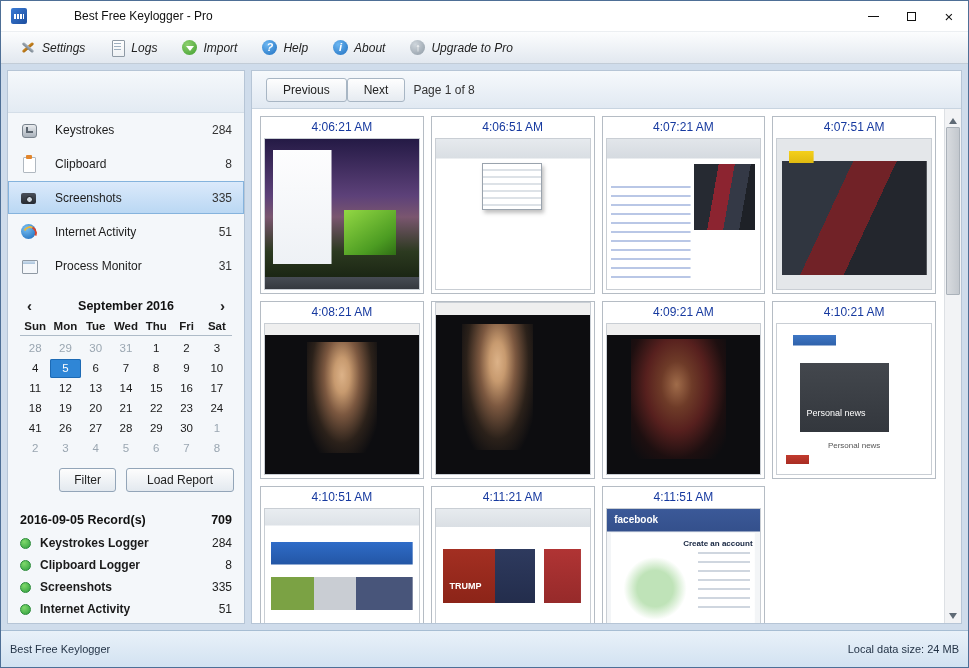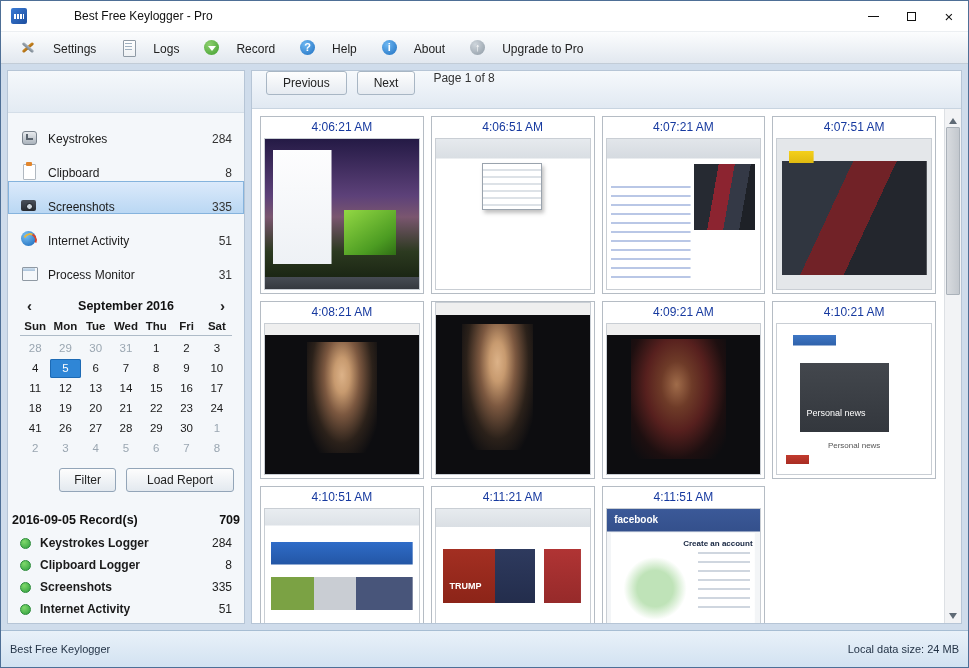--- a/index.html
+++ b/index.html
@@ -17,21 +17,21 @@
   .title { margin-left: 7px; font-size: 12px; color: #111; }
   .win-controls { margin-left: auto; display: flex; height: 100%; }
   .wc { width: 38px; height: 100%; display: flex; align-items: center; justify-content: center; cursor: default; color:#111; }
   .min-glyph { width: 11px; height: 1px; background: #111; display: block; }
   .max-glyph { width: 9px; height: 9px; border: 1px solid #111; display: block; }
   .wc.close { font-size: 15px; }
 
   
   .toolbar { height: 33px; flex: none; display: flex; align-items: center; gap: 6px; padding: 0 10px;
              background: linear-gradient(#fcfdfe,#e2e8ef); border-top: 1px solid #eceff2; border-bottom: 1px solid #c2ccd7; }
-  .tb-btn { display: flex; align-items: flex-end; gap: 16px; padding: 4px 9px; border-radius: 3px; color: #222; cursor: default; }
+  .tb-btn { display: flex; align-items: center; gap: 5px; padding: 4px 9px; border-radius: 3px; color: #222; cursor: default; font-style: italic; }
   .tb-label { font-size: 12px; }
   .icon { width: 17px; height: 17px; position: relative; display: inline-block; flex: none; }
   .settings-icon::before { content:''; position:absolute; left:1px; top:7px; width:14px; height:3px; border-radius:2px;
                            background: linear-gradient(#cf8a20,#a96a12); transform: rotate(-40deg); }
   .settings-icon::after  { content:''; position:absolute; left:1px; top:7px; width:14px; height:3px; border-radius:2px;
                            background: linear-gradient(#aab4bd,#78848f); transform: rotate(40deg); }
   .logs-icon::before { content:''; position:absolute; left:3px; top:1px; width:11px; height:15px; border-radius:1px;
                        background: linear-gradient(#ffffff,#eef1f4); border:1px solid #8f9aa5; }
   .logs-icon::after { content:''; position:absolute; left:5px; top:4px; width:7px; height:9px;
                       background: repeating-linear-gradient(180deg,#9fb0c0 0 1px, rgba(0,0,0,0) 1px 3px); }
@@ -49,21 +49,21 @@
   .upgrade-icon::after { content:'\2191'; position:absolute; left:1px; top:1px; width:15px; height:15px; line-height:15px;
                          text-align:center; color:#fff; font-weight:bold; font-size:11px; }
 
   
   .body { flex: 1; min-height: 0; display: flex; gap: 6px; padding: 6px; }
 
   
   .sidebar { width: 238px; flex: none; background: #f4f7fa; border: 1px solid #b6c5d6;
              display: flex; flex-direction: column; min-height: 0; overflow: hidden; }
   .sidebar-top { height: 42px; flex: none; background: linear-gradient(#f5f8fb,#e3ebf3); border-bottom: 1px solid #d4dee8; }
-  .nav-item { height: 33px; display: flex; align-items: flex-end; gap: 10px; padding: 0 12px; margin-bottom: 1px; cursor: default; }
+  .nav-item { height: 33px; display: flex; align-items: center; gap: 17px; padding: 0 12px; margin-bottom: 1px; cursor: default; }
   .nav-item.selected { background: linear-gradient(#dceafb,#b9d7f3); box-shadow: inset 0 0 0 1px #85b3dd; }
   .nav-label { font-size: 12px; color: #1c1c1c; }
   .nav-count { margin-left: auto; font-size: 12px; color: #333; }
   .nav-icon { width: 18px; height: 18px; position: relative; display: inline-block; flex: none; }
   .keystrokes-icon::before { content:''; position:absolute; left:2px; top:3px; width:13px; height:12px; border-radius:3px;
                              background: linear-gradient(#e8ebee,#aab3bc); border:1px solid #79838d; }
   .keystrokes-icon::after { content:''; position:absolute; left:6px; top:6px; width:5px; height:4px;
                             border-left:2px solid #5a646e; border-bottom:2px solid #5a646e; }
   .clipboard-icon::before { content:''; position:absolute; left:3px; top:2px; width:11px; height:14px; border-radius:1px;
                             background:#fff; border:1px solid #b0b8c0; }
@@ -94,32 +94,32 @@
   .cal-day.muted { color: #9aa6b1; }
   .cal-day.selected { background: #2f86d6; color: #fff; border-radius: 2px; box-shadow: inset 0 0 0 1px #1d6ab4; }
 
   .side-buttons { display: flex; justify-content: flex-end; gap: 10px; padding: 8px 10px 6px; }
   .btn { height: 24px; padding: 0 14px; font-size: 12px; font-family: inherit; color: #222;
          background: linear-gradient(#fdfdfd,#e3e9ef); border: 1px solid #93a5b8; border-radius: 3px; cursor: default; }
   .btn.wide { padding: 0 20px; }
 
   
   .summary { margin-top: 10px; }
-  .sum-header { display: flex; justify-content: space-between; padding: 5px 4px; font-weight: bold;
+  .sum-header { display: flex; justify-content: space-between; padding: 5px 12px; font-weight: bold;
                 font-size: 12.5px; color: #111; }
   .sum-row { display: flex; align-items: center; gap: 9px; padding: 4px 12px; }
   .dot { width: 11px; height: 11px; border-radius: 50%; flex: none;
          background: radial-gradient(circle at 35% 30%, #7fd96b, #2f9e3f); border: 1px solid #2a8a38; }
   .sum-label { font-weight: bold; font-size: 12px; color: #1b1b1b; }
   .sum-value { margin-left: auto; font-size: 12px; color: #222; }
 
   
   .main { flex: 1; min-width: 0; min-height: 0; background: #fff; border: 1px solid #b6c5d6;
           display: flex; flex-direction: column; overflow: hidden; }
-  .pager { height: 38px; flex: none; display: flex; gap: 10px; padding: 0 14px;
+  .pager { height: 38px; flex: none; display: flex; align-items: center; padding: 0 14px;
            background: linear-gradient(#f6f9fc,#e1e9f2); border-bottom: 1px solid #c8d4e0; }
   .pager-btn { height: 24px; padding: 0 16px; font-size: 12px; font-family: inherit; color: #222;
                background: linear-gradient(#fefefe,#e6ebf1); border: 1px solid #a8b6c4; border-radius: 3px; cursor: default; }
   .page-label { margin-left: 8px; font-size: 12px; color: #333; }
 
   .grid-wrap { flex: 1; min-height: 0; position: relative; }
   .grid { height: 100%; margin-right: 17px; overflow: hidden; background: #fff;
           display: grid; grid-template-columns: repeat(4,1fr); gap: 7px; padding: 7px 8px; align-content: start; }
   .card { height: 178px; border: 1px solid #b5bcc4; background: #fff; display: flex; flex-direction: column; }
   .time { height: 21px; line-height: 21px; flex: none; text-align: center; font-size: 12px; color: #16399f; }
@@ -241,21 +241,21 @@
       <div class="tb-btn">
         <span class="icon settings-icon"></span>
         <span class="tb-label">Settings</span>
       </div>
       <div class="tb-btn">
         <span class="icon logs-icon"></span>
         <span class="tb-label">Logs</span>
       </div>
       <div class="tb-btn">
         <span class="icon import-icon"></span>
-        <span class="tb-label">Record</span>
+        <span class="tb-label">Import</span>
       </div>
       <div class="tb-btn">
         <span class="icon help-icon"></span>
         <span class="tb-label">Help</span>
       </div>
       <div class="tb-btn">
         <span class="icon about-icon"></span>
         <span class="tb-label">About</span>
       </div>
       <div class="tb-btn">

